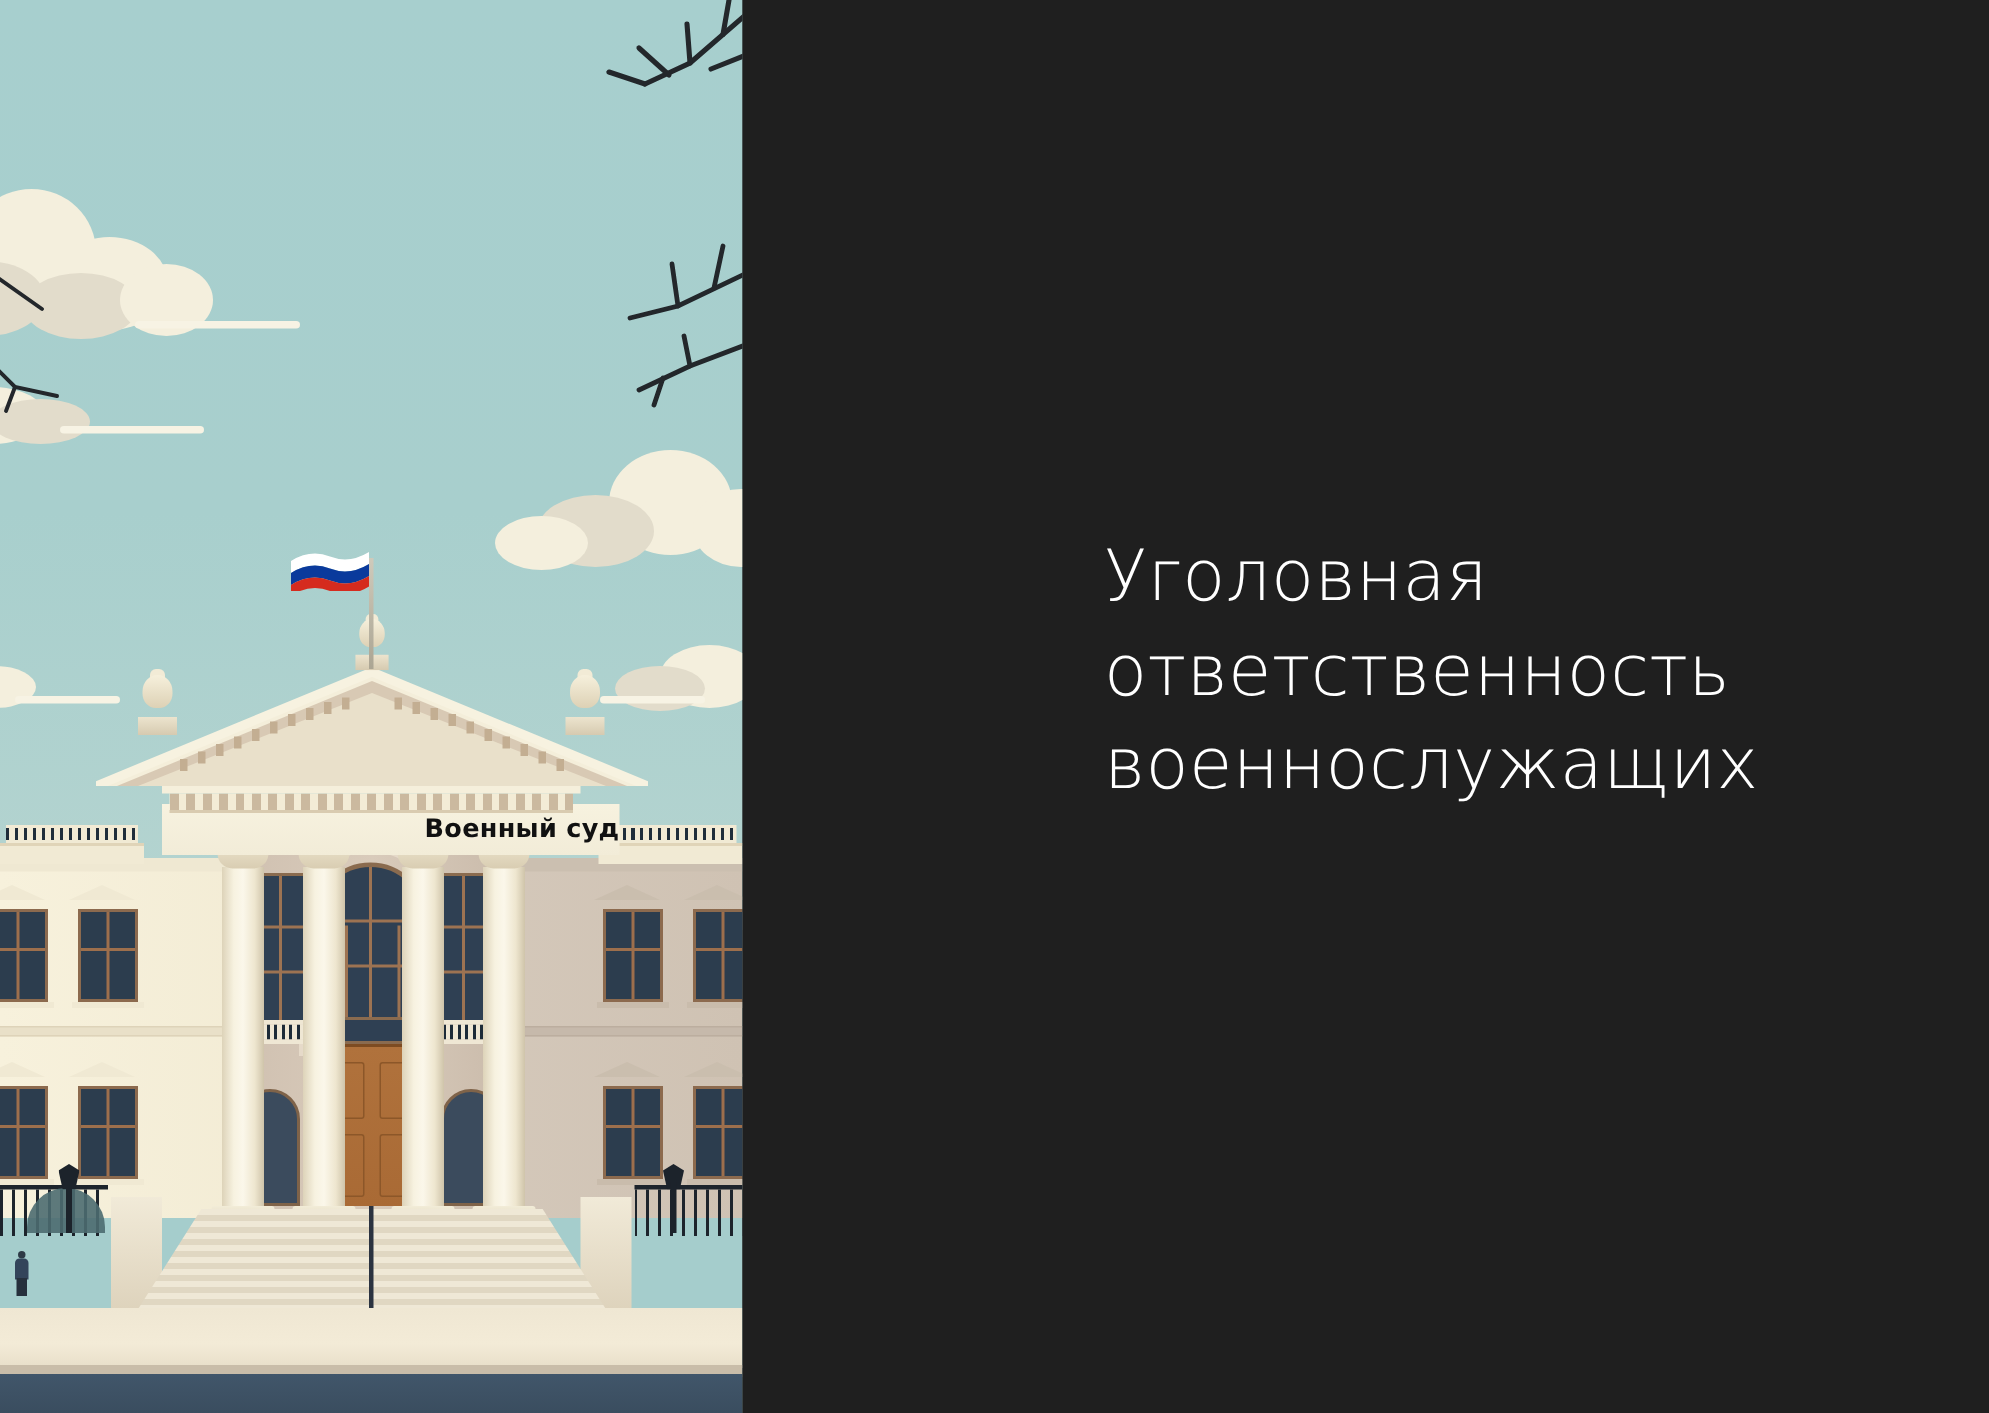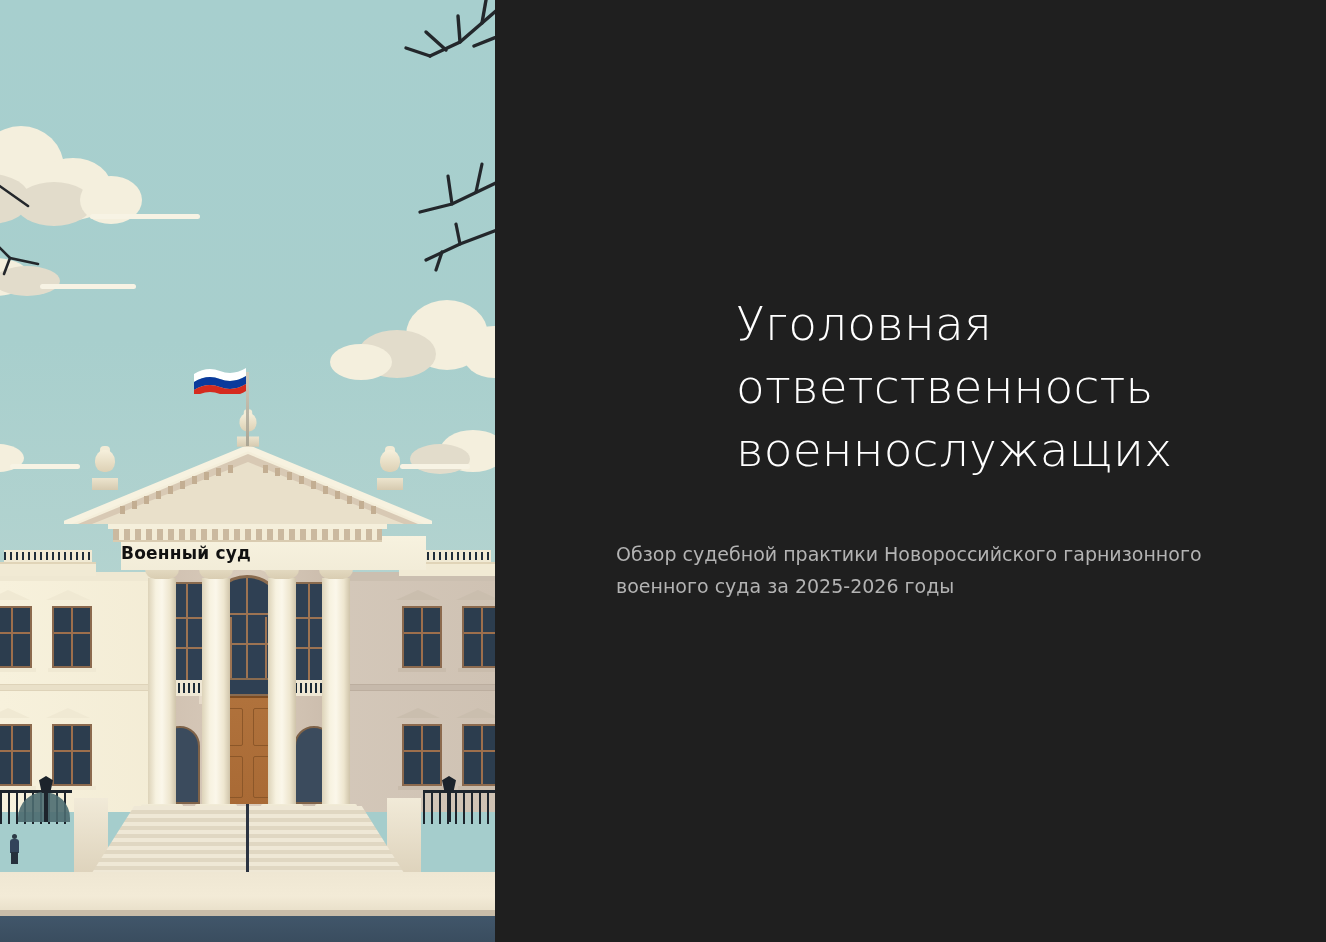--- a/index.html
+++ b/index.html
@@ -213,21 +213,21 @@
   }
   .finial .plinth {
     position:absolute; left:0; bottom:0; width:26px; height:12px;
     background:linear-gradient(#ece4ce,#d6cab0);
   }
 
   
   .signboard {
     position:absolute; left:108px; bottom:372px; width:305px; height:34px;
     background:linear-gradient(#f7f2df,#f2ecd8);
-    display:flex; align-items:center; justify-content:flex-start;margin-left:13px;
+    display:flex; align-items:center; justify-content:flex-end;
   }
   .sign-text {
     font-family:"DejaVu Sans", sans-serif;
     font-weight:700; font-size:17px; color:#111; letter-spacing:.2px;
     white-space:nowrap;
   }
 
   
   .flagpole {
     position:absolute; left:246px; bottom:496px; width:3px; height:74px;
@@ -599,16 +599,15 @@
       <div class="plaza">
         <div class="plaza-line"></div>
       </div>
       <div class="curb"></div>
       <div class="road"></div>
     </div>
   </div>
 
   <div class="text-panel">
     <h1 class="title">Уголовная ответственность военнослужащих</h1>
-    <p class="subtitle">Обзор судебной практики Новороссийского гарнизонного военного суда за 2025-2026 годы</p>
   </div>
 
 </div>
 
 </body></html>

